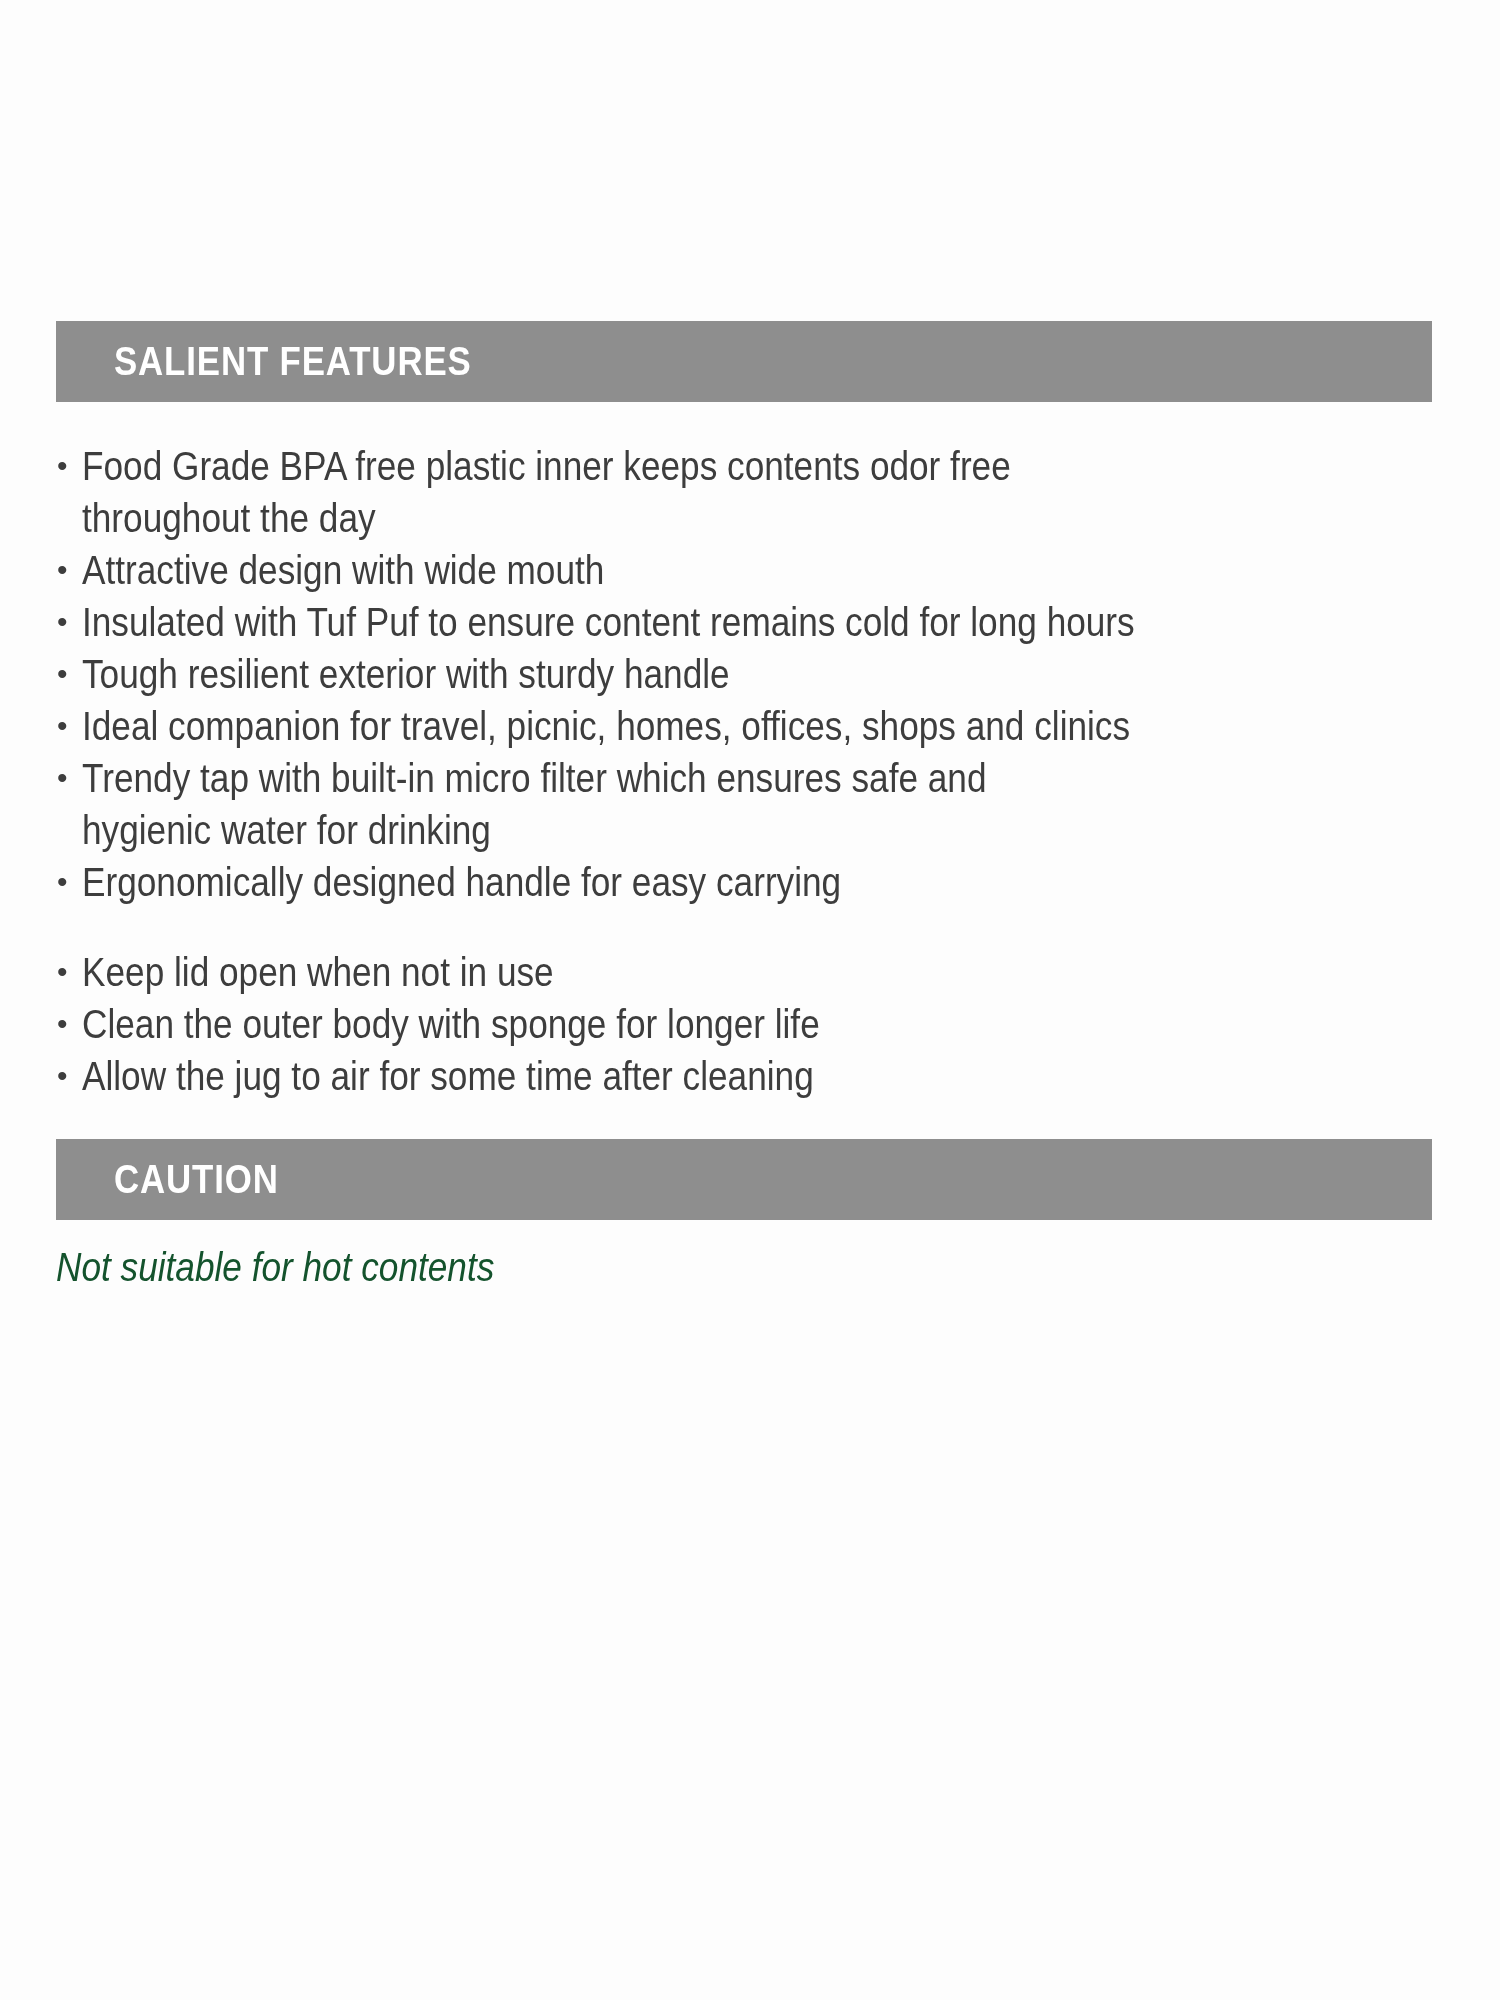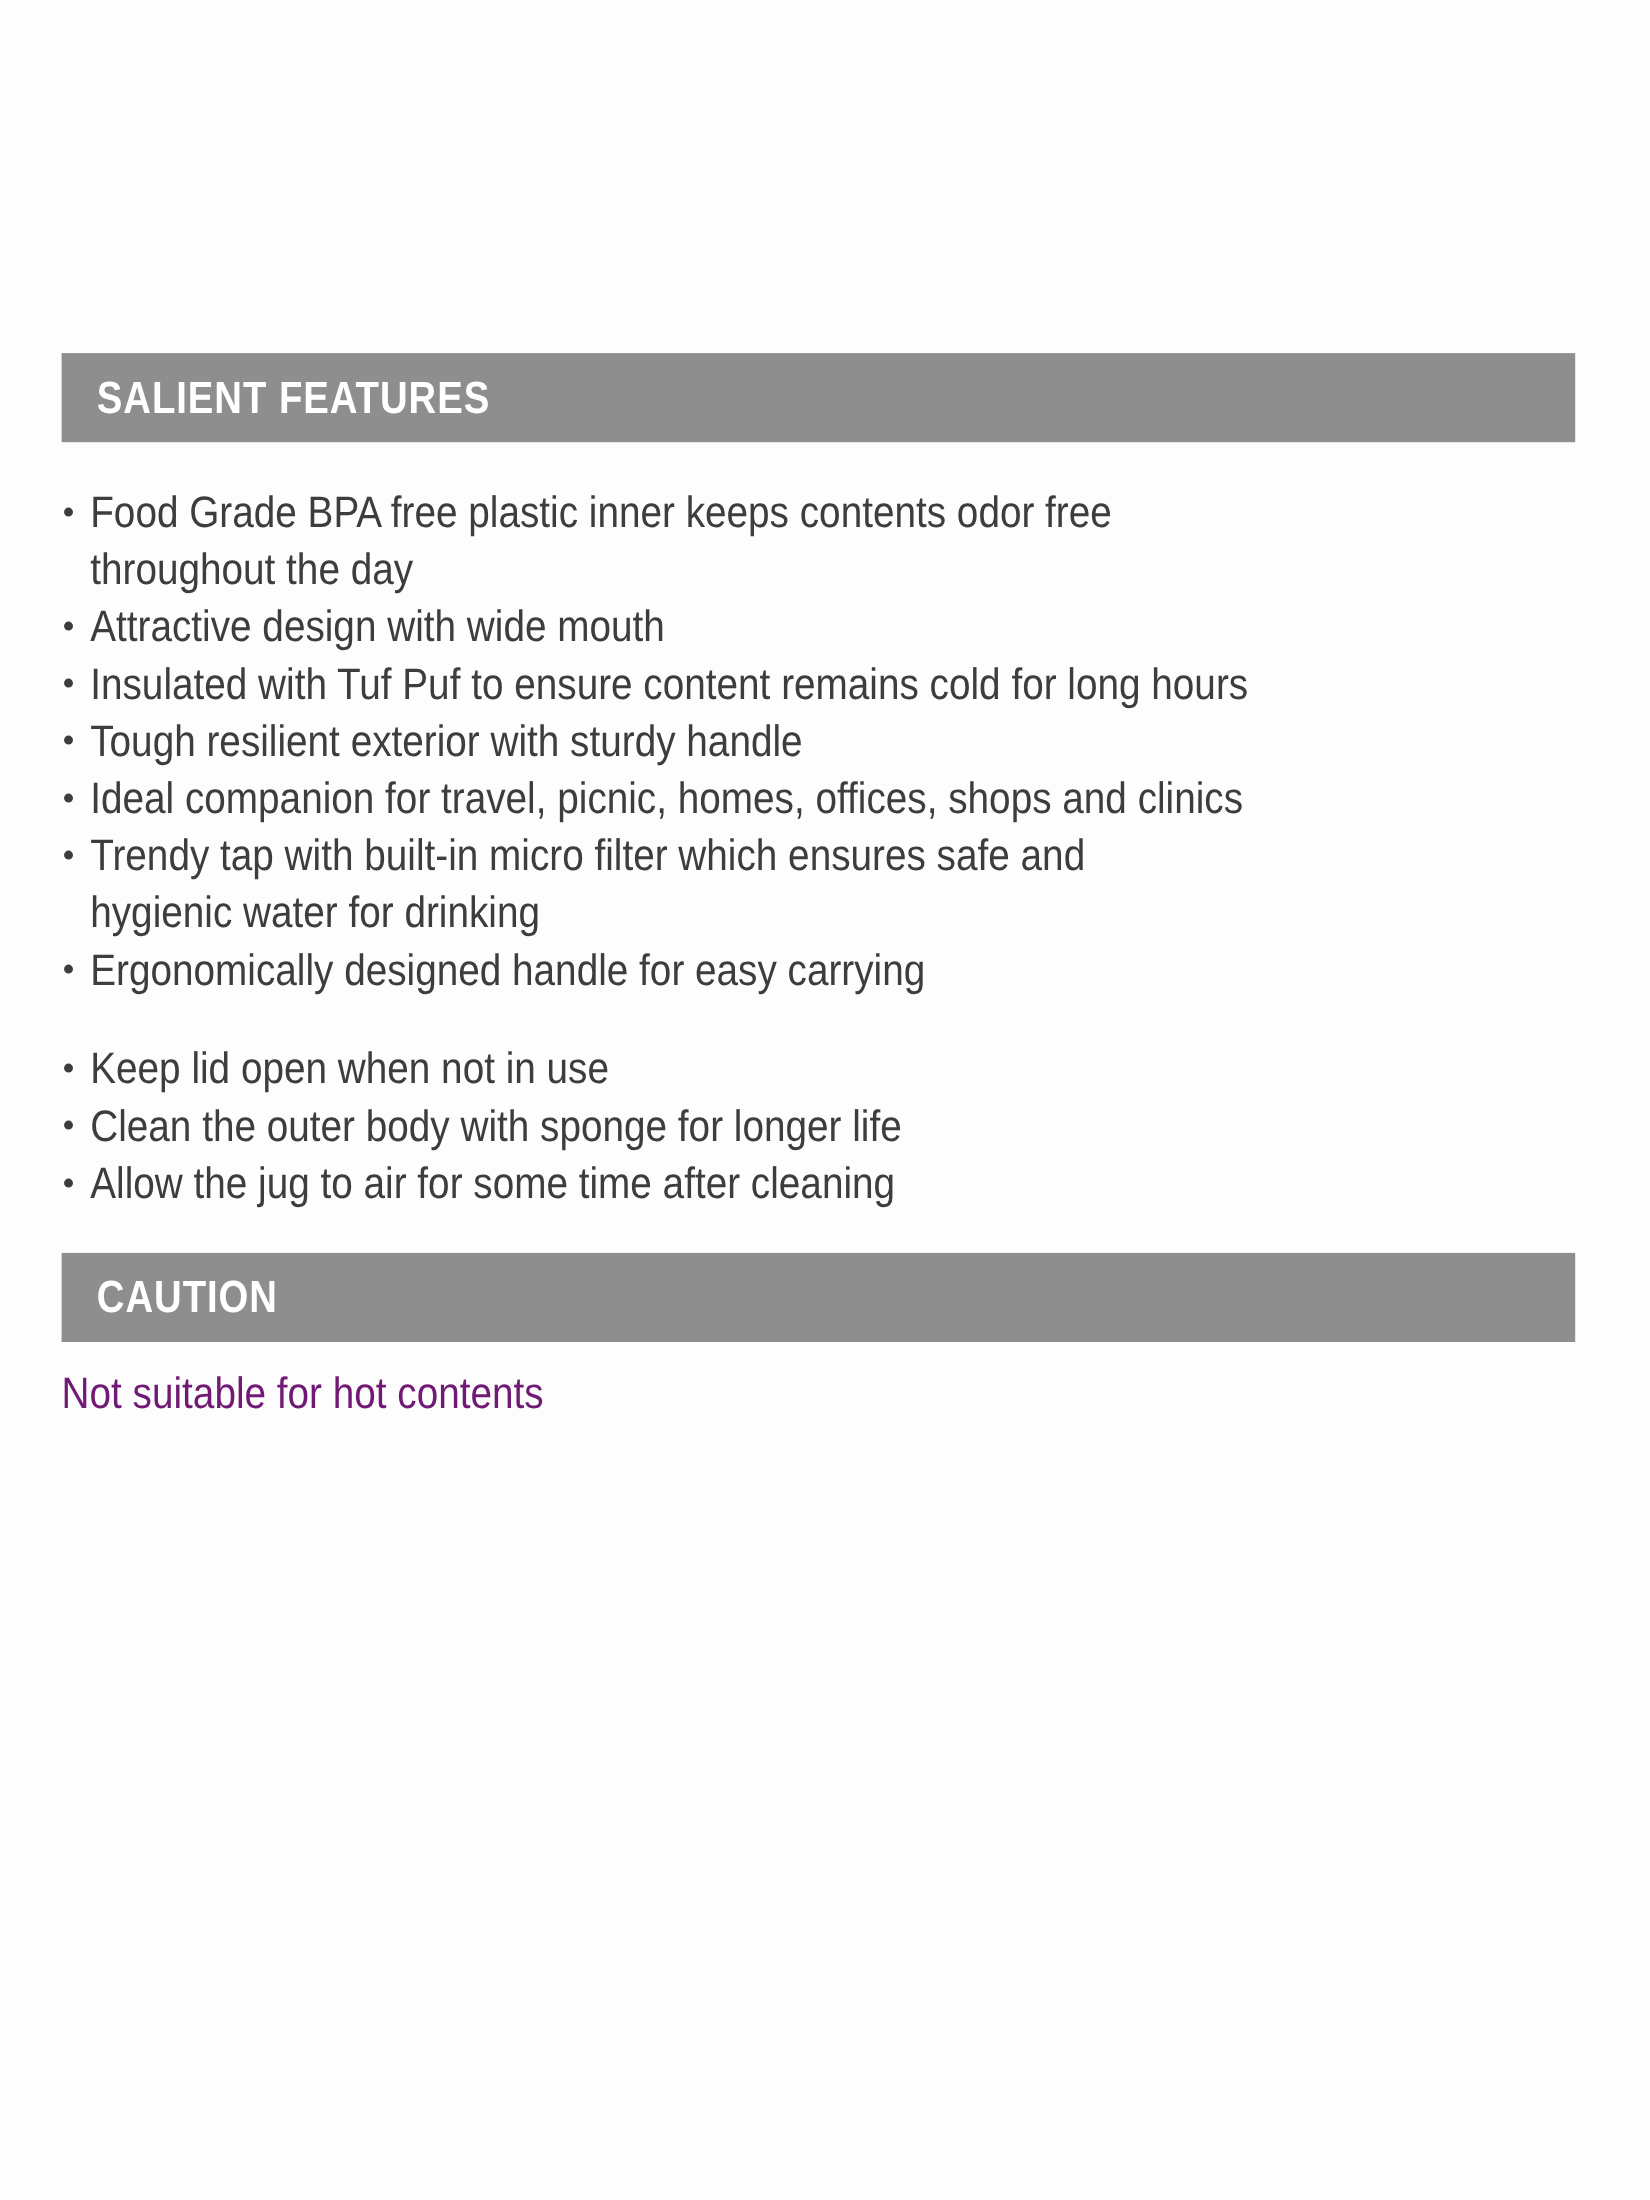--- a/index.html
+++ b/index.html
@@ -19,21 +19,21 @@
     height: 2000px;
     overflow: hidden;
   }
   
   .section-bar {
     height: 81px;
     background: #8e8e8e;
     margin: 0 68px 0 56px;
     display: flex;
     align-items: center;
-    padding-left: 32px;
+    padding-left: 58px;
     box-sizing: border-box;
   }
   .bar-1 { margin-top: 321px; }
   .bar-2 { margin-top: 56px; }
   .bar-3 { margin-top: 37px; }
   .bar-title {
     color: #ffffff;
     font-size: 41px;
     font-weight: 700;
     letter-spacing: 1px;
@@ -70,21 +70,22 @@
     transform: scaleX(0.88);
     transform-origin: 0 0;
   }
   
   .caution-note {
     margin: 0;
     padding: 21px 70px 0 56px;
     font-size: 40px;
     font-weight: 300;
     line-height: 52px;
-    color: #701a75;
+    color: #14532d;
+    font-style: italic;
   }
 </style>
 </head>
 <body>
 
 <div class="doc">
 
   <header class="section-bar bar-1">
     <span class="bar-title">SALIENT FEATURES</span>
   </header>

